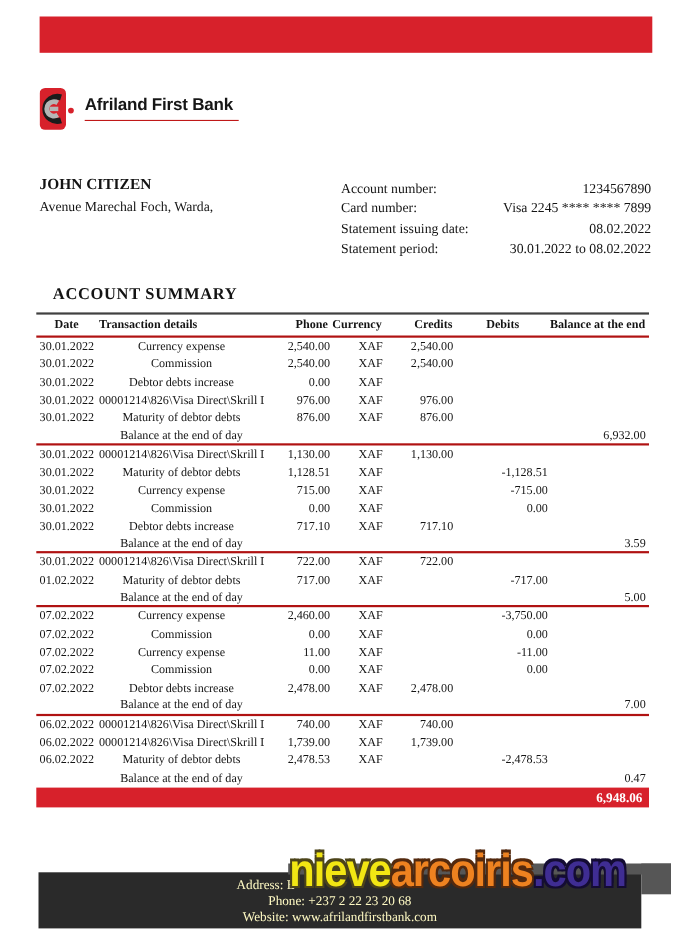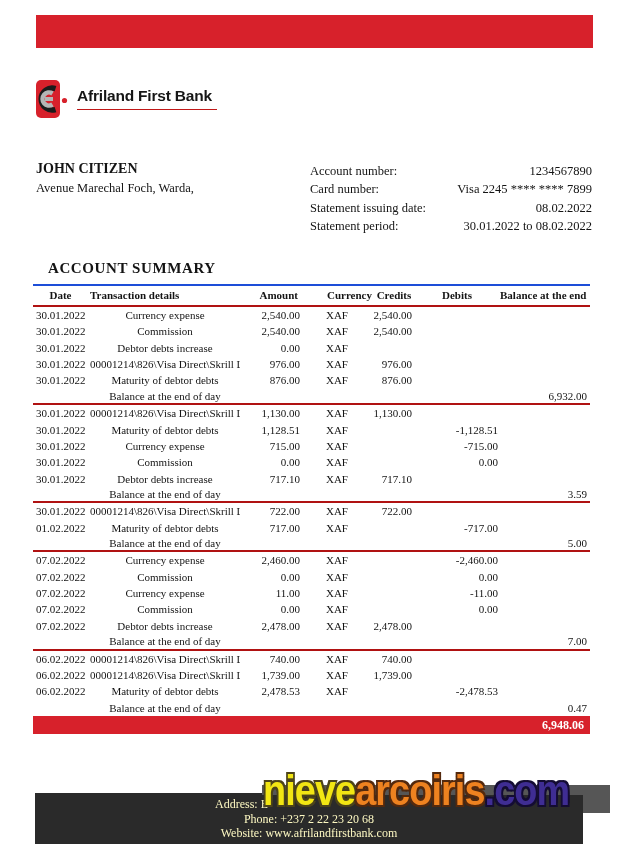--- a/index.html
+++ b/index.html
@@ -36,30 +36,30 @@
   .ai-label{text-align:left;}
   .ai-value{text-align:right;}
 
   
   .section-title{
     position:absolute;left:36px;top:248px;margin:12px;
     font-size:15px;font-weight:bold;letter-spacing:0.6px;
   }
 
   
-  .table{position:absolute;left:33px;top:284px;width:557px;border-top:2px solid #1d4ed8;}
+  .table{position:absolute;left:33px;top:284px;width:557px;border-top:2px solid #404040;}
   .thead,.trow{display:grid;grid-template-columns:55px 152px 62px 70px 44px 82px 92px;box-sizing:border-box;}
   .thead{height:21px;line-height:19px;font-weight:bold;font-size:11px;border-bottom:2.5px solid var(--rule-red);}
   .trow{height:16.36px;line-height:16.3px;font-size:11px;}
   .trow.sep{border-bottom:2px solid var(--rule-red);line-height:14.3px;}
   .hc,.tc{overflow:hidden;white-space:nowrap;}
   .hc0{text-align:center;}
   .hc1{text-align:left;padding-left:2px;}
   .hc2{text-align:right;padding-right:4px;}
-  .hc3{text-align:right;}
+  .hc3{text-align:left;}
   .hc4{text-align:center;}
   .hc5{text-align:center;}
   .hc6{text-align:left;padding-left:2px;}
   .tc-date{text-align:left;padding-left:3px;}
   .tc-details{text-align:center;padding-left:2px;}
   .tc-amount{text-align:right;padding-right:2px;}
   .tc-currency{text-align:center;}
   .tc-credit{text-align:right;padding-right:4px;}
   .tc-debit{text-align:right;}
   .tc-balance{text-align:right;padding-right:3px;}
@@ -132,21 +132,21 @@
       <span class="ai-value">30.01.2022 to 08.02.2022</span>
     </div>
   </div>
 
   <h2 class="section-title">ACCOUNT SUMMARY</h2>
 
   <div class="table">
     <div class="thead" id="thead">
         <div class="hc hc0">Date</div>
         <div class="hc hc1">Transaction details</div>
-        <div class="hc hc2">Amount</div>
+        <div class="hc hc2">Phone</div>
         <div class="hc hc3">Currency</div>
         <div class="hc hc4">Credits</div>
         <div class="hc hc5">Debits</div>
         <div class="hc hc6">Balance at the end</div>
       </div>
     <div class="tbody" id="tbody">
         <div class="trow">
           <div class="tc tc-date">30.01.2022</div>
           <div class="tc tc-details">Currency expense</div>
           <div class="tc tc-amount">2,540.00</div>
@@ -280,21 +280,21 @@
           <div class="tc tc-credit"></div>
           <div class="tc tc-debit"></div>
           <div class="tc tc-balance">5.00</div>
         </div>
         <div class="trow">
           <div class="tc tc-date">07.02.2022</div>
           <div class="tc tc-details">Currency expense</div>
           <div class="tc tc-amount">2,460.00</div>
           <div class="tc tc-currency">XAF</div>
           <div class="tc tc-credit"></div>
-          <div class="tc tc-debit">-2,460.00</div>
+          <div class="tc tc-debit">-3,750.00</div>
           <div class="tc tc-balance"></div>
         </div>
         <div class="trow">
           <div class="tc tc-date">07.02.2022</div>
           <div class="tc tc-details">Commission</div>
           <div class="tc tc-amount">0.00</div>
           <div class="tc tc-currency">XAF</div>
           <div class="tc tc-credit"></div>
           <div class="tc tc-debit">0.00</div>
           <div class="tc tc-balance"></div>

